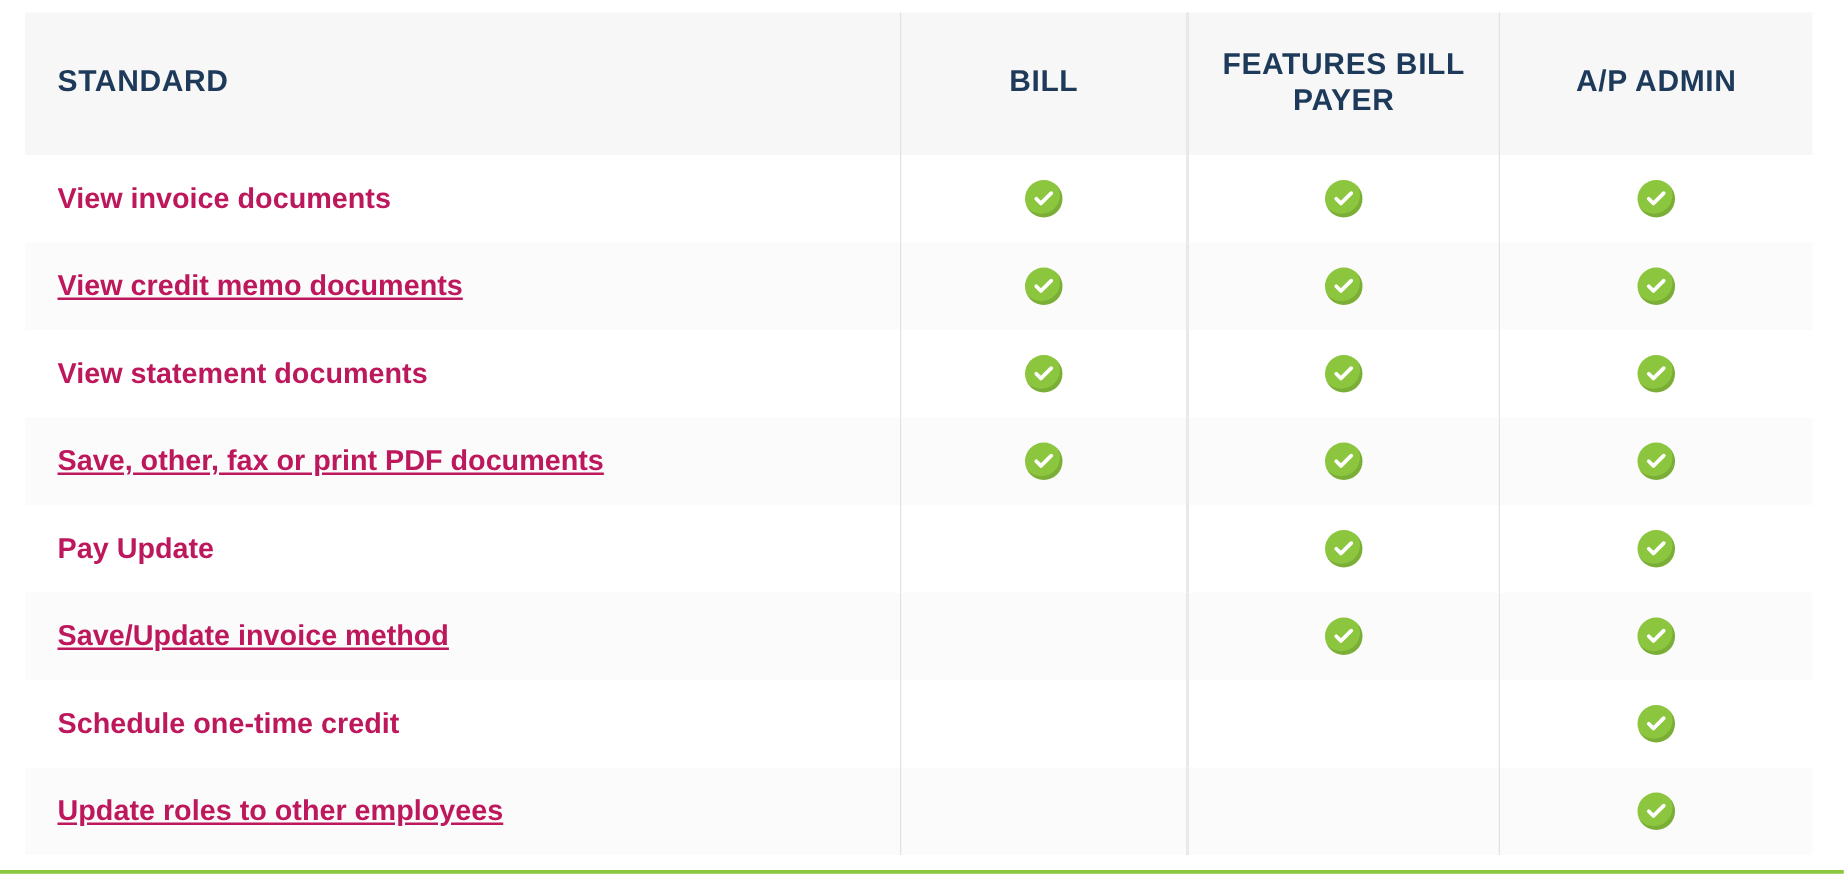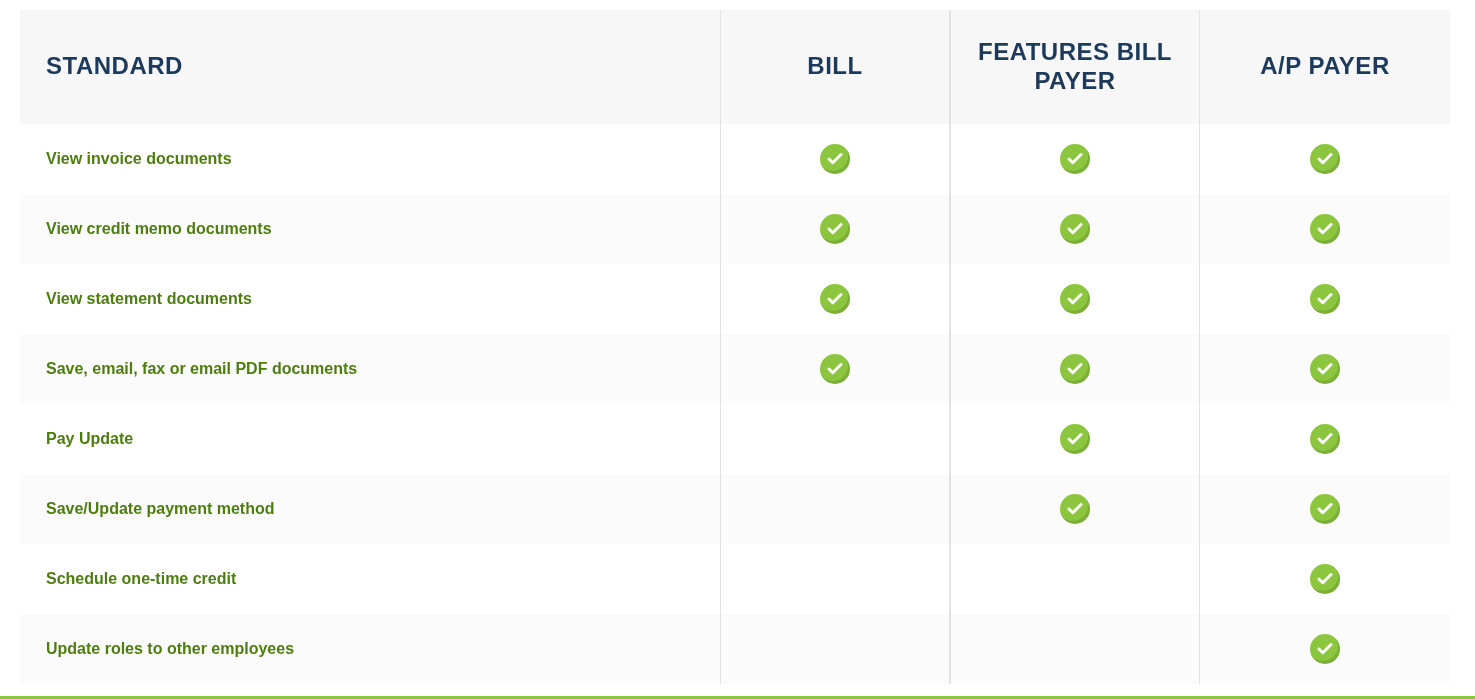--- a/index.html
+++ b/index.html
@@ -27,48 +27,48 @@
     align-items: center;
     letter-spacing: 0.5px;
     line-height: 1.2;
   }
   .header-cell.center { justify-content: center; text-align: center; }
   .data-row { display: contents; }
   .data-cell {
     padding: 18px 26px;
     display: flex;
     align-items: center;
-    font-size: 16px;
+    font-size: 23px;
     font-weight: 600;
-    color: #4d7c0f;
+    color: #be185d;
     min-height: 70px;
   }
   .data-cell.center { justify-content: center; }
-  .data-row.striped .data-cell { background: #fbfbfb; }
+  .data-row.striped .data-cell { background: #fbfbfb; text-decoration: underline; }
   .col-b, .col-c { border-left: 1px solid #e2e2e2; border-right: 1px solid #e2e2e2; }
   .check-icon {
     width: 30px; height: 30px;
     border-radius: 50%;
     background: #8cc63f;
     box-shadow: inset -2px -3px 0 rgba(0,0,0,0.12);
     display: inline-flex;
     align-items: center;
     justify-content: center;
   }
   .check-icon svg { width: 18px; height: 18px; }
 </style>
 </head>
 <body>
 
 <div class="grid">
   <div class="header-row">
     <div class="header-cell">STANDARD</div>
     <div class="header-cell center col-b">BILL</div>
     <div class="header-cell center col-c">FEATURES BILL PAYER</div>
-    <div class="header-cell center">A/P PAYER</div>
+    <div class="header-cell center">A/P ADMIN</div>
   </div>
 
 <div class="data-row"><div class="data-cell">View invoice documents</div><div class="data-cell center col-b">
         <span class="check-icon">
           <svg viewBox="0 0 24 24">
             <path d="M20 6L9 17l-5-5" fill="none" stroke="#ffffff" stroke-width="4" stroke-linecap="round" stroke-linejoin="round"></path>
           </svg>
         </span>
       </div><div class="data-cell center col-c">
         <span class="check-icon">
@@ -114,21 +114,21 @@
             <path d="M20 6L9 17l-5-5" fill="none" stroke="#ffffff" stroke-width="4" stroke-linecap="round" stroke-linejoin="round"></path>
           </svg>
         </span>
       </div><div class="data-cell center ">
         <span class="check-icon">
           <svg viewBox="0 0 24 24">
             <path d="M20 6L9 17l-5-5" fill="none" stroke="#ffffff" stroke-width="4" stroke-linecap="round" stroke-linejoin="round"></path>
           </svg>
         </span>
       </div></div>
-    <div class="data-row striped"><div class="data-cell">Save, email, fax or email PDF documents</div><div class="data-cell center col-b">
+    <div class="data-row striped"><div class="data-cell">Save, other, fax or print PDF documents</div><div class="data-cell center col-b">
         <span class="check-icon">
           <svg viewBox="0 0 24 24">
             <path d="M20 6L9 17l-5-5" fill="none" stroke="#ffffff" stroke-width="4" stroke-linecap="round" stroke-linejoin="round"></path>
           </svg>
         </span>
       </div><div class="data-cell center col-c">
         <span class="check-icon">
           <svg viewBox="0 0 24 24">
             <path d="M20 6L9 17l-5-5" fill="none" stroke="#ffffff" stroke-width="4" stroke-linecap="round" stroke-linejoin="round"></path>
           </svg>
@@ -146,21 +146,21 @@
             <path d="M20 6L9 17l-5-5" fill="none" stroke="#ffffff" stroke-width="4" stroke-linecap="round" stroke-linejoin="round"></path>
           </svg>
         </span>
       </div><div class="data-cell center ">
         <span class="check-icon">
           <svg viewBox="0 0 24 24">
             <path d="M20 6L9 17l-5-5" fill="none" stroke="#ffffff" stroke-width="4" stroke-linecap="round" stroke-linejoin="round"></path>
           </svg>
         </span>
       </div></div>
-    <div class="data-row striped"><div class="data-cell">Save/Update payment method</div><div class="data-cell center col-b"></div><div class="data-cell center col-c">
+    <div class="data-row striped"><div class="data-cell">Save/Update invoice method</div><div class="data-cell center col-b"></div><div class="data-cell center col-c">
         <span class="check-icon">
           <svg viewBox="0 0 24 24">
             <path d="M20 6L9 17l-5-5" fill="none" stroke="#ffffff" stroke-width="4" stroke-linecap="round" stroke-linejoin="round"></path>
           </svg>
         </span>
       </div><div class="data-cell center ">
         <span class="check-icon">
           <svg viewBox="0 0 24 24">
             <path d="M20 6L9 17l-5-5" fill="none" stroke="#ffffff" stroke-width="4" stroke-linecap="round" stroke-linejoin="round"></path>
           </svg>

